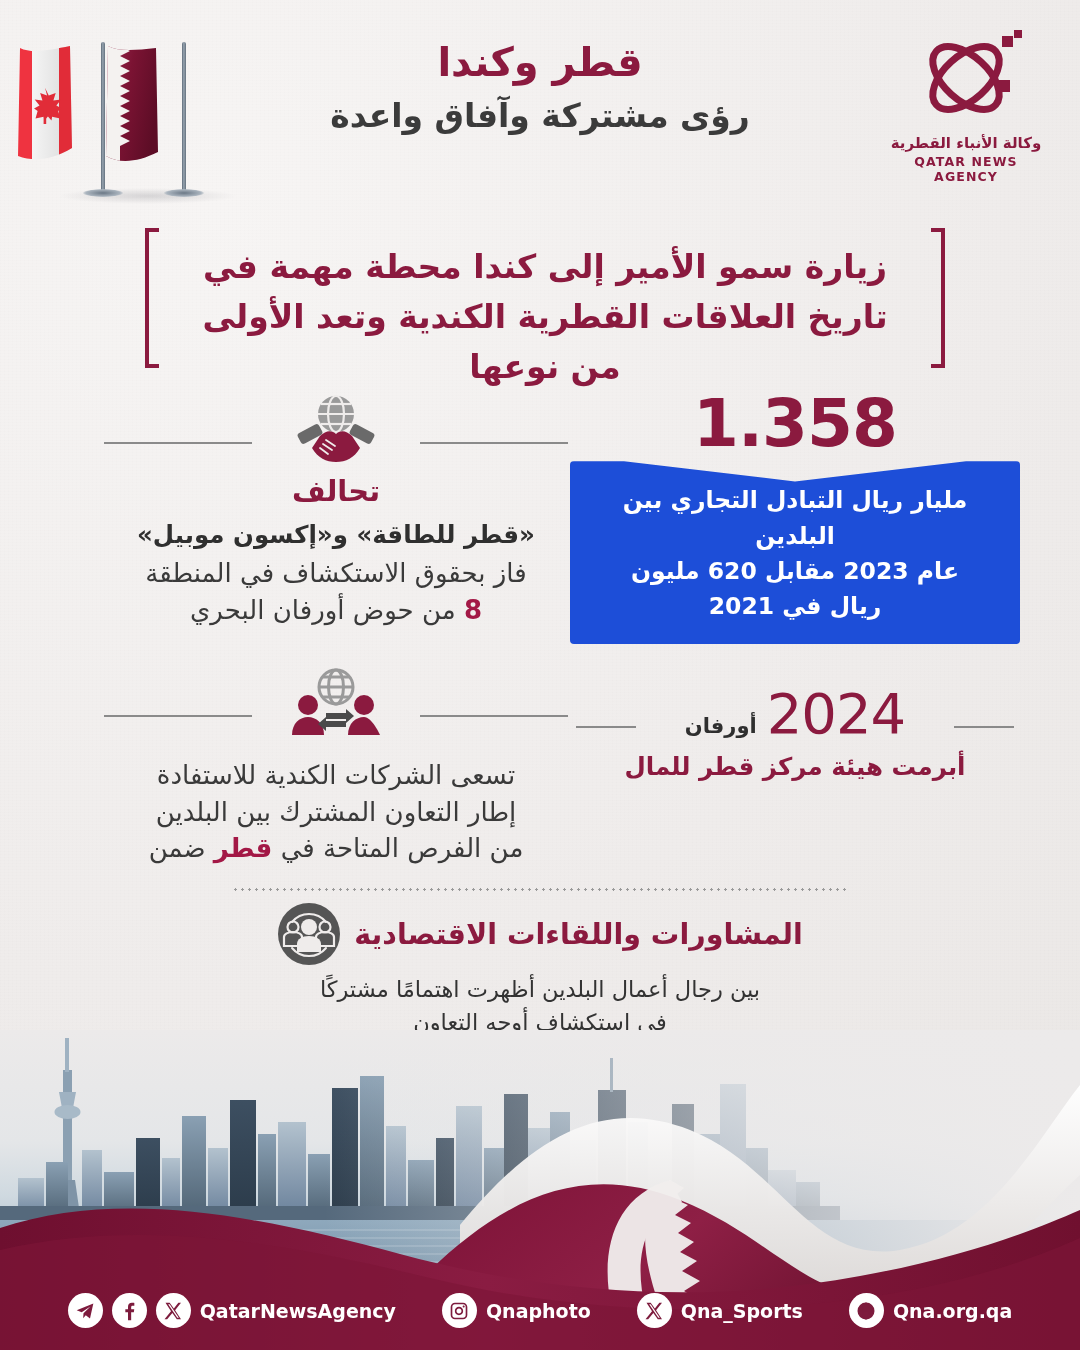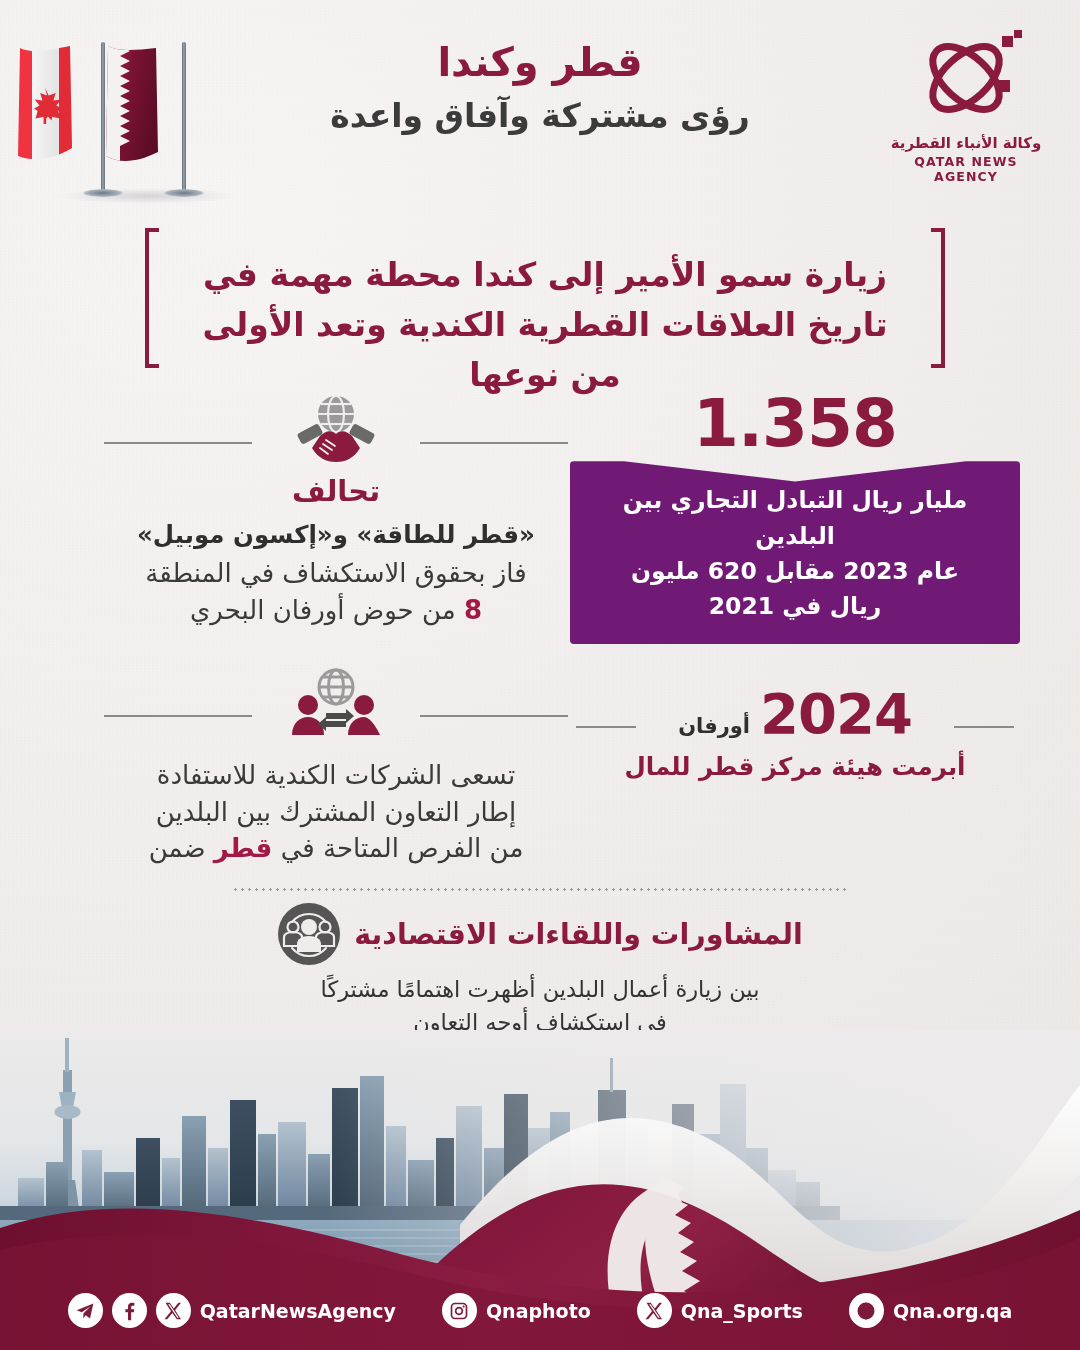--- a/index.html
+++ b/index.html
@@ -68,21 +68,21 @@
   .headline { position:absolute; top:228px; left:145px; width:800px; height:140px; }
   .br {
     position:absolute; top:0; width:14px; height:140px;
     border-top:4px solid #8b1a3f; border-bottom:4px solid #8b1a3f;
   }
   .br-r { right:0; border-right:4px solid #8b1a3f; }
   .br-l { left:0; border-left:4px solid #8b1a3f; }
   .headline-text {
     position:absolute; top:14px; right:36px; left:36px;
     text-align:center;
-    font-size:33px; font-weight:bold; color:#8b1a3f; line-height:1.52;margin-top:8px;
+    font-size:33px; font-weight:bold; color:#8b1a3f; line-height:1.52;
   }
 
   
   .col-left  { position:absolute; left:96px;  top:392px; width:480px; text-align:center; }
   .col-right { position:absolute; right:60px; top:392px; width:450px; text-align:center; }
 
   
   .icon-rule { position:relative; height:78px; }
   .icon-rule .rule {
     position:absolute; top:50px; height:2px; background:#8a8a8a; width:148px;
@@ -105,40 +105,40 @@
   }
   .hl { color:#a31846; font-weight:bold; }
 
   
   .bignum {
     font-size:66px; font-weight:bold; color:#8b1a3f; line-height:.96;
     letter-spacing:-1px; direction:ltr;
   }
   .banner {
     margin-top:6px; position:relative; width:100%;
-    background:#701a75; color:#fff;
+    background:#1d4ed8; color:#fff;
     padding:22px 26px 20px;
     font-size:23.5px; font-weight:bold; line-height:1.5;
     clip-path:polygon(0 0, 12% 0, 50% 11%, 88% 0, 100% 0, 100% 100%, 0 100%);
     border-radius:4px;
   }
 
   
   .yearline { position:relative; height:62px; }
   .yearline .rule {
     position:absolute; top:40px; height:2px; background:#8a8a8a; width:60px;
   }
   .yearline .rule.l { left:6px; }
   .yearline .rule.r { right:6px; }
   .yearline .inner {
     position:absolute; left:0; right:0; top:0;
     display:flex; align-items:baseline; justify-content:center; gap:10px;
   }
   .year-big {
-    font-size:56px; font-weight:bold; color:#8b1a3f; line-height:1;
+    font-size:56px; font-weight:normal; color:#8b1a3f; line-height:1;
     letter-spacing:-1px; direction:ltr;
   }
   .year-month { font-size:21px; font-weight:bold; color:#2f2f2f; }
 
   
   .dot-div {
     position:absolute; left:232px; right:232px; top:888px; height:3px;
     background-image:radial-gradient(circle, #9a9a9a 0 1px, transparent 1.2px);
     background-size:7px 3px; background-repeat:repeat-x;
   }
@@ -379,21 +379,21 @@
         <circle cx="48" cy="25" r="5.5"></circle>
         <path d="M39,44 L39,35 C39,32 43,30 48,30 C53,30 57,32 57,35 L57,44 Z"></path>
       </g>
       <g fill="#efeceb">
         <circle cx="32" cy="25" r="8"></circle>
         <path d="M20,50 L20,42 C20,37 25,34 32,34 C39,34 44,37 44,42 L44,50 Z"></path>
       </g>
     </svg>
   </div>
   <div class="consult-body">
-    <div>بين زيارة أعمال البلدين أظهرت اهتمامًا مشتركًا</div>
+    <div>بين رجال أعمال البلدين أظهرت اهتمامًا مشتركًا</div>
     <div>في استكشاف أوجه التعاون</div>
   </div>
 </div>
 
 <div class="skyline">
   <div class="sky-bg"></div>
 
   <svg width="1080" height="320" viewBox="0 0 1080 320" style="position:absolute;inset:0;">
     <defs>
       <linearGradient id="bg1" x1="0" y1="0" x2="0" y2="1">

